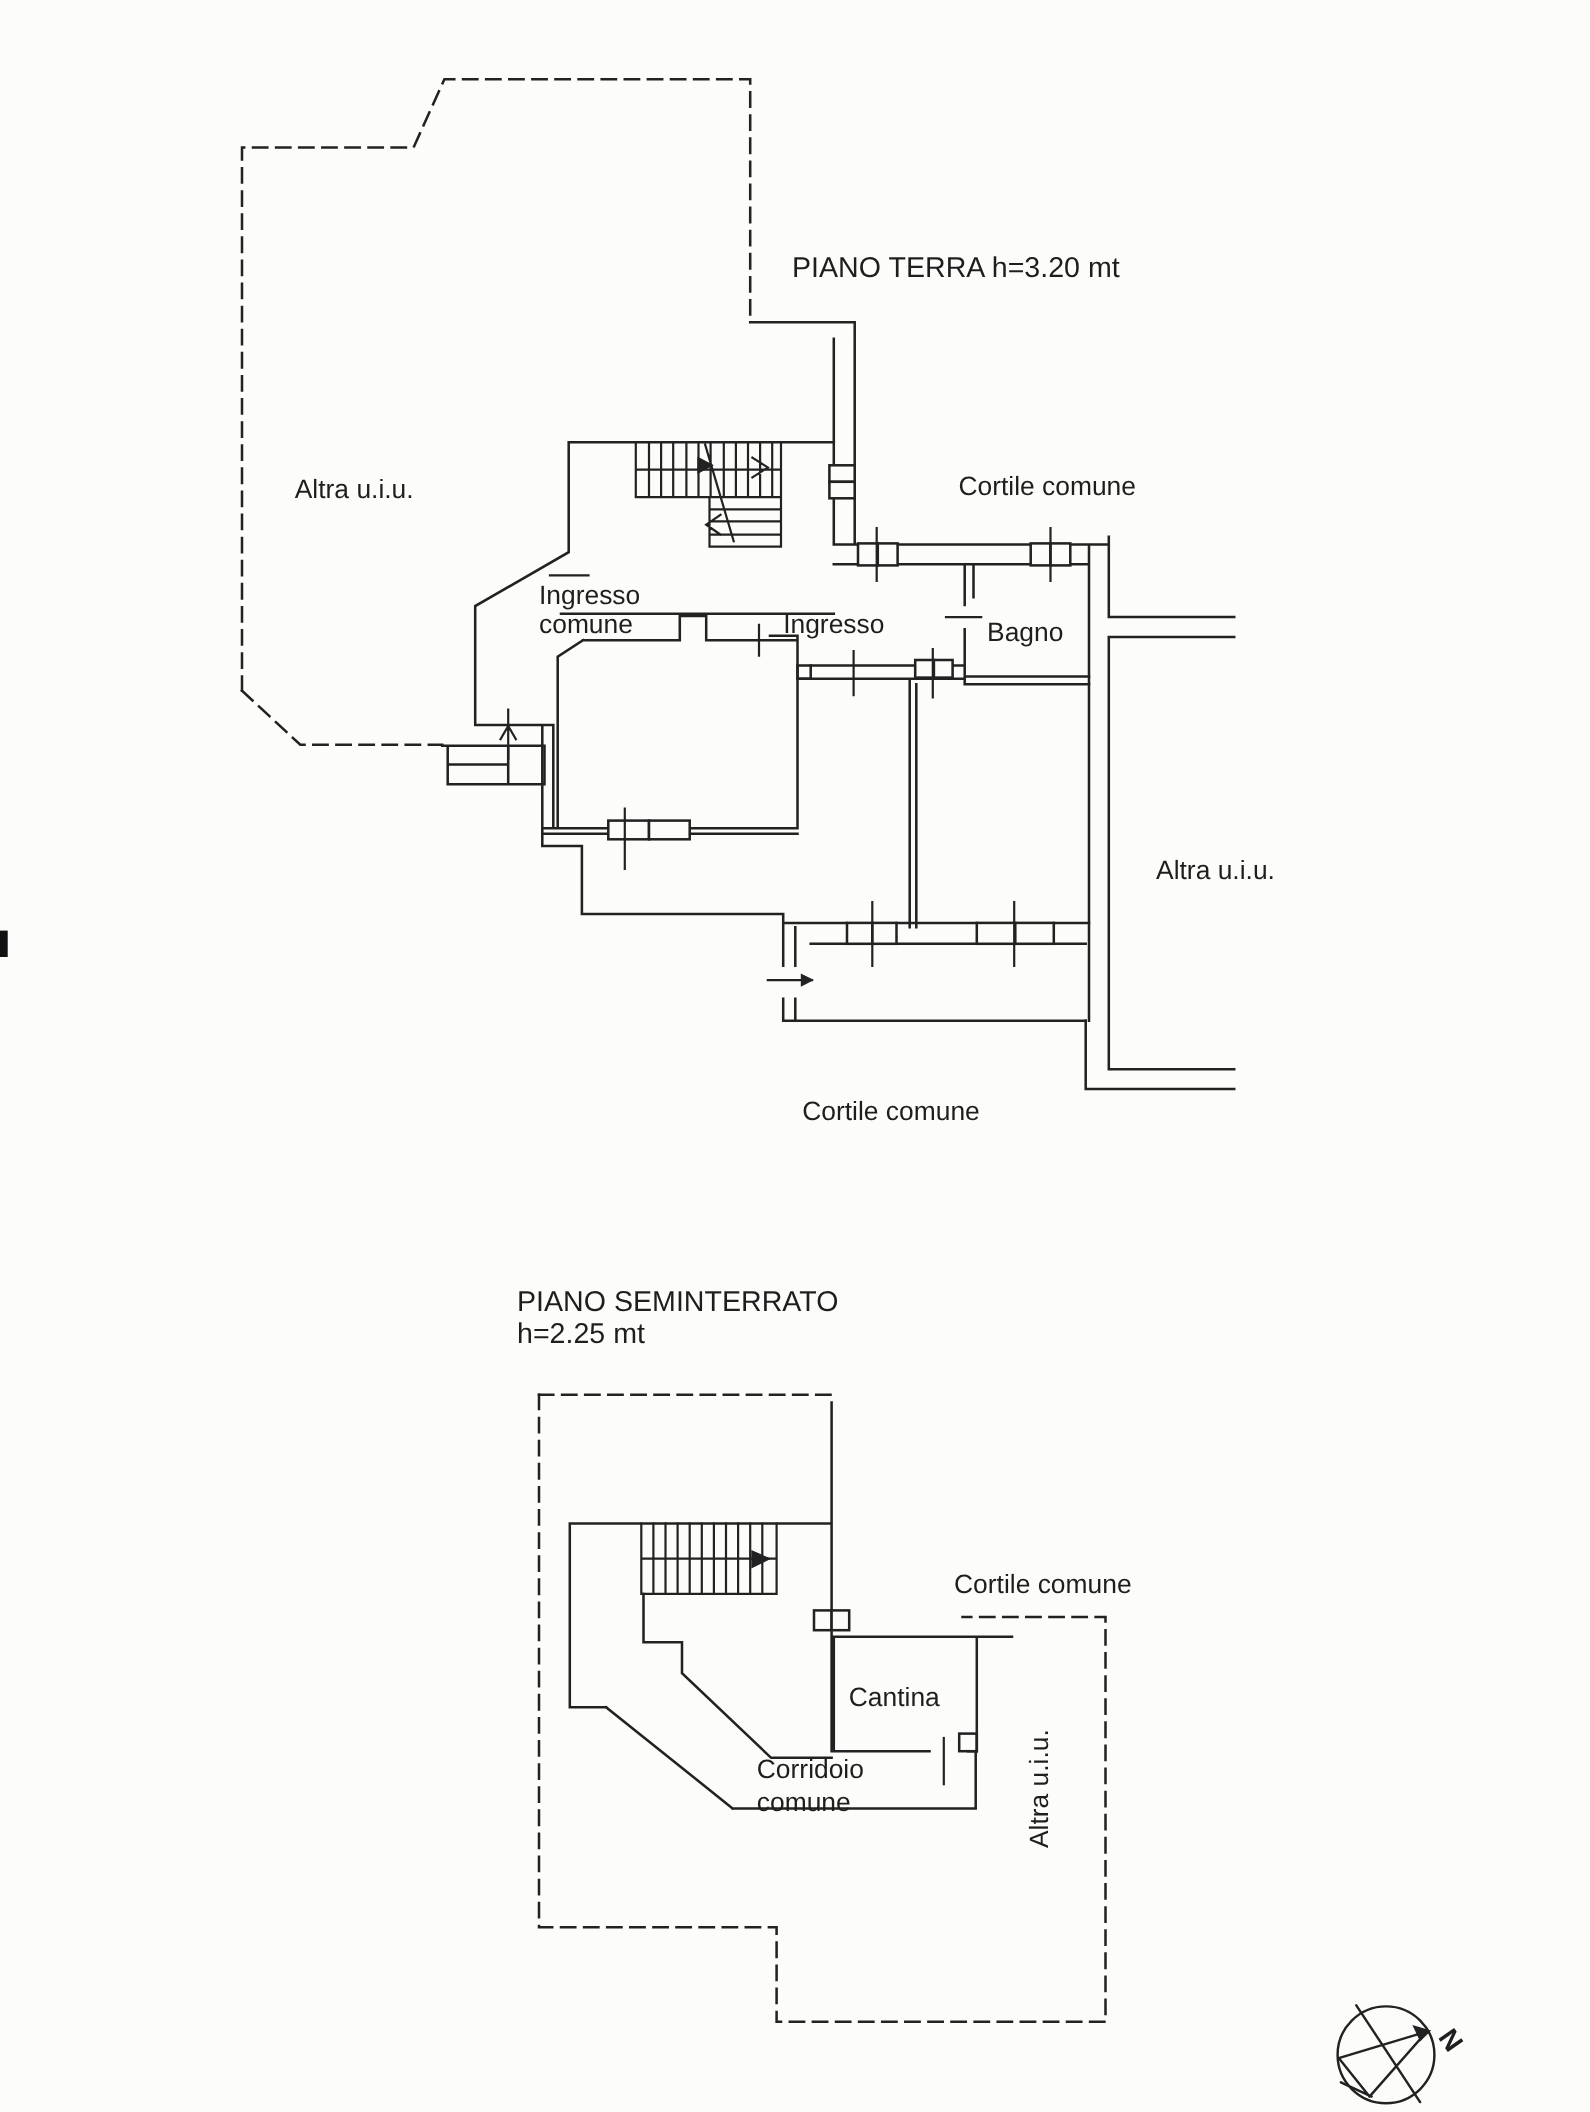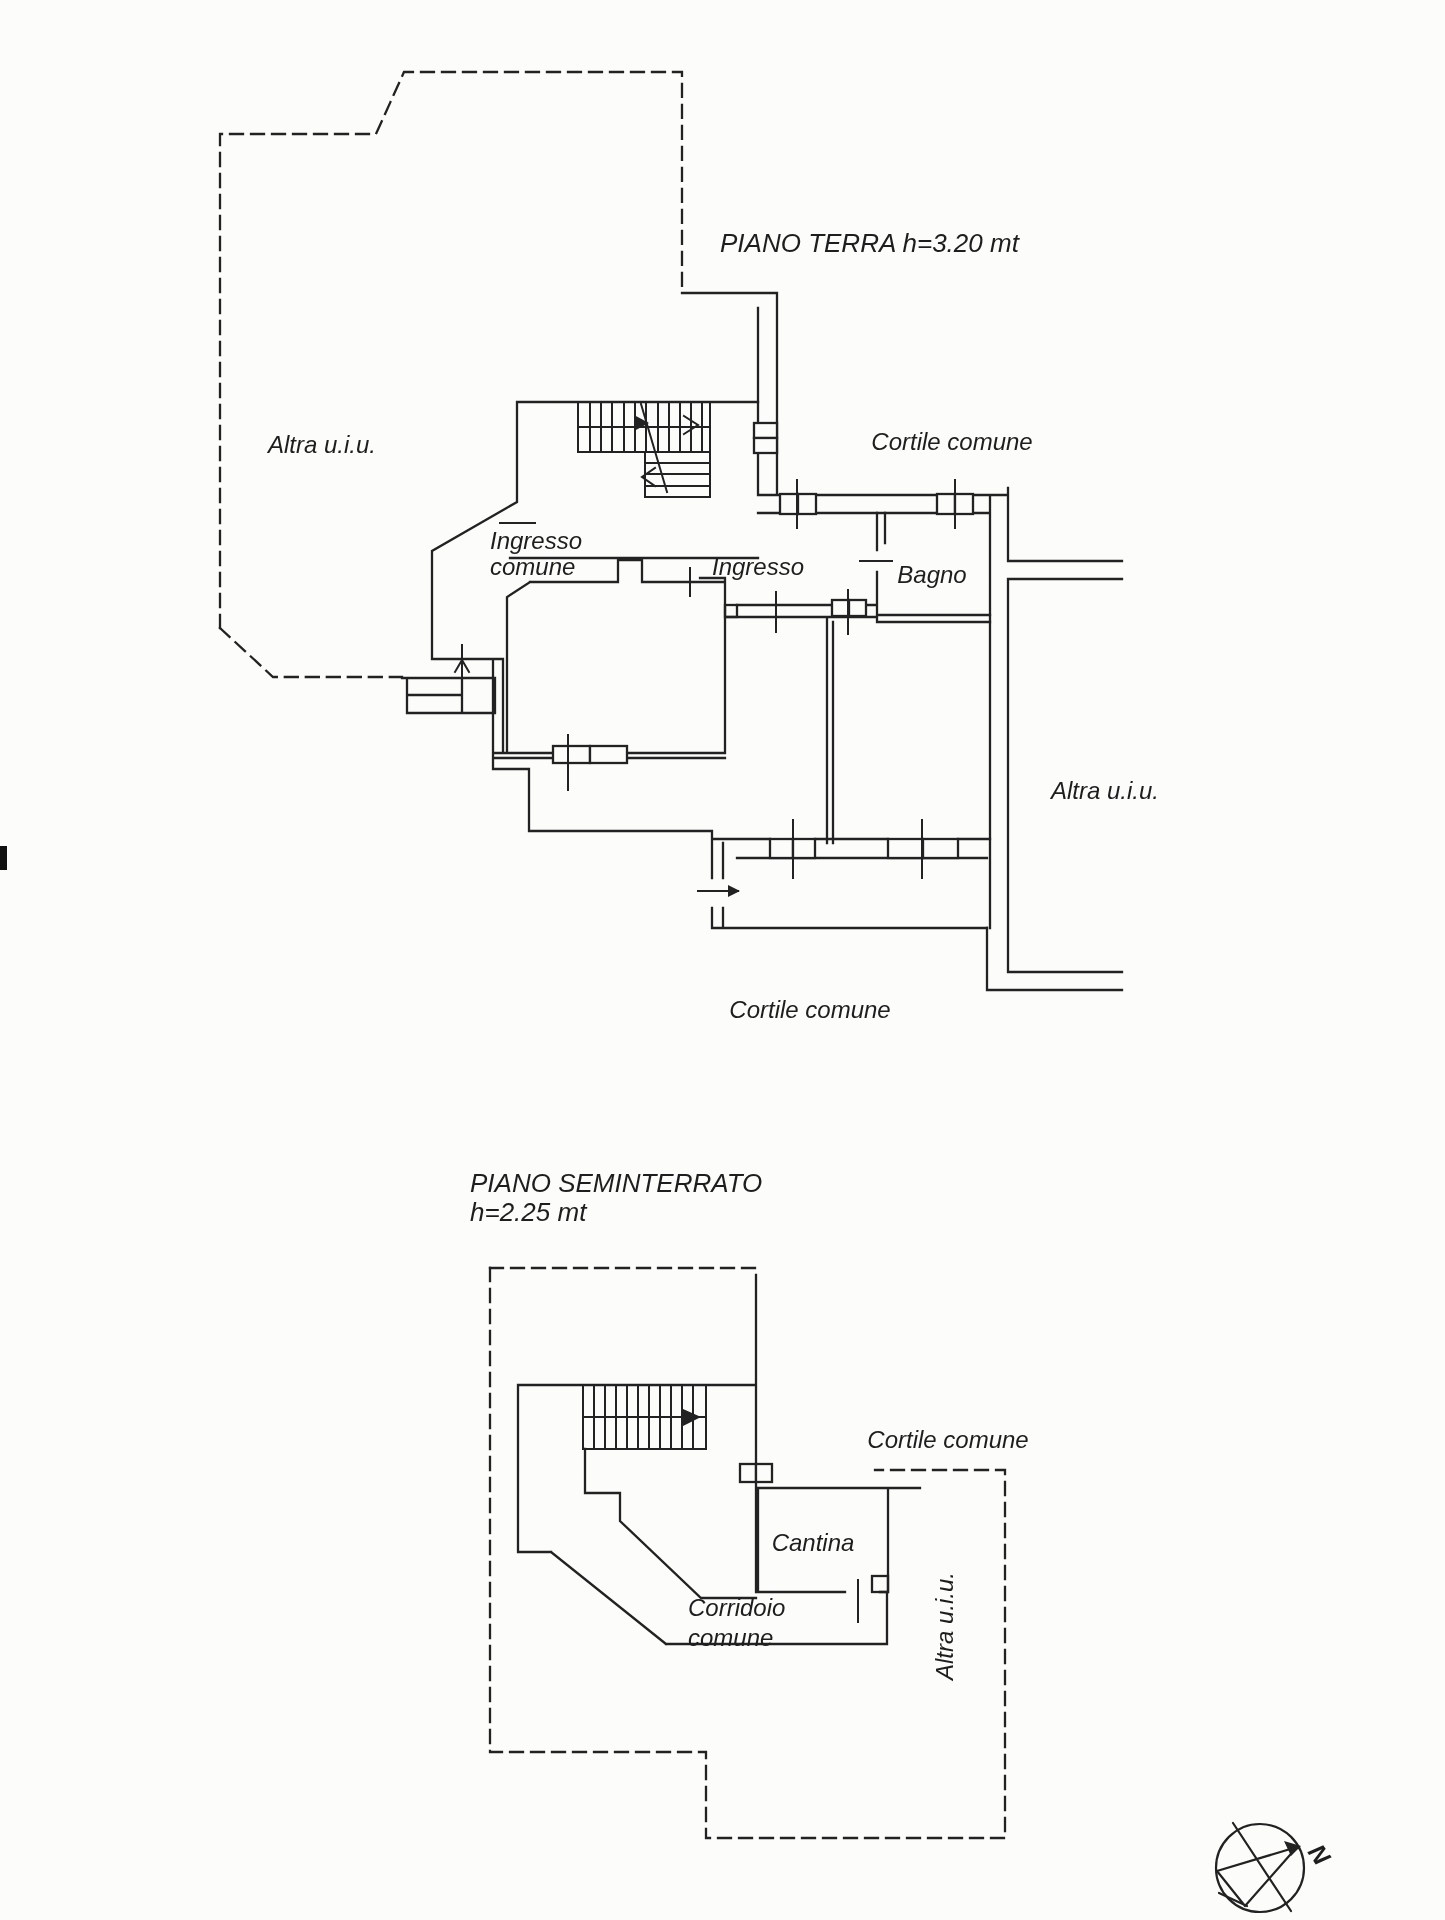--- a/index.html
+++ b/index.html
@@ -7,21 +7,20 @@
     padding: 0;
     background: #e8e8e8;
   }
   #page {
     position: relative;
     width: 1445px;
     height: 1920px;
     background: #fcfcfa;
     overflow: hidden;
     font-family: "Liberation Sans", sans-serif;
-    font-style: italic;
   }
   svg { display: block; }
   text {
     font-family: "Liberation Sans", sans-serif;
     fill: #1e1e1e;
   }
   .room-label   { font-size: 24px; letter-spacing: 0px; }
   .title-label  { font-size: 26px; }
   .north-label  { font-size: 25px; font-weight: bold; }
 </style>

